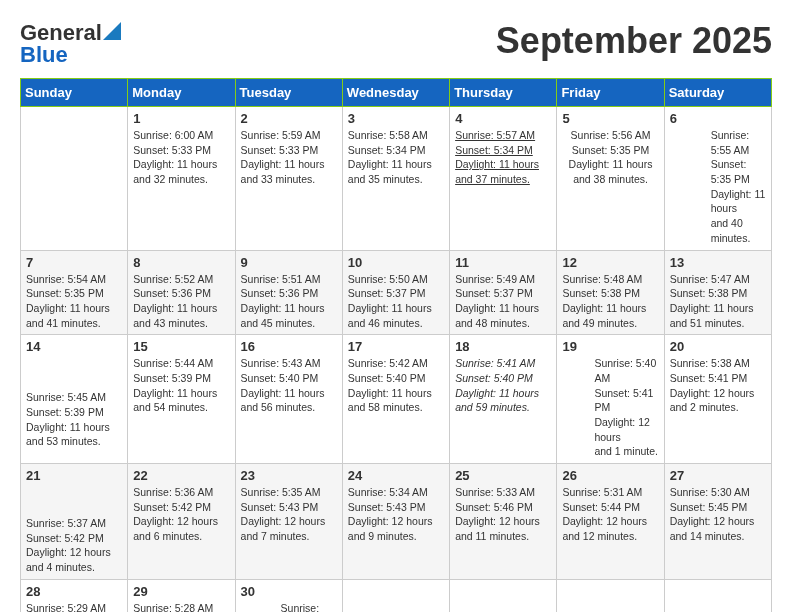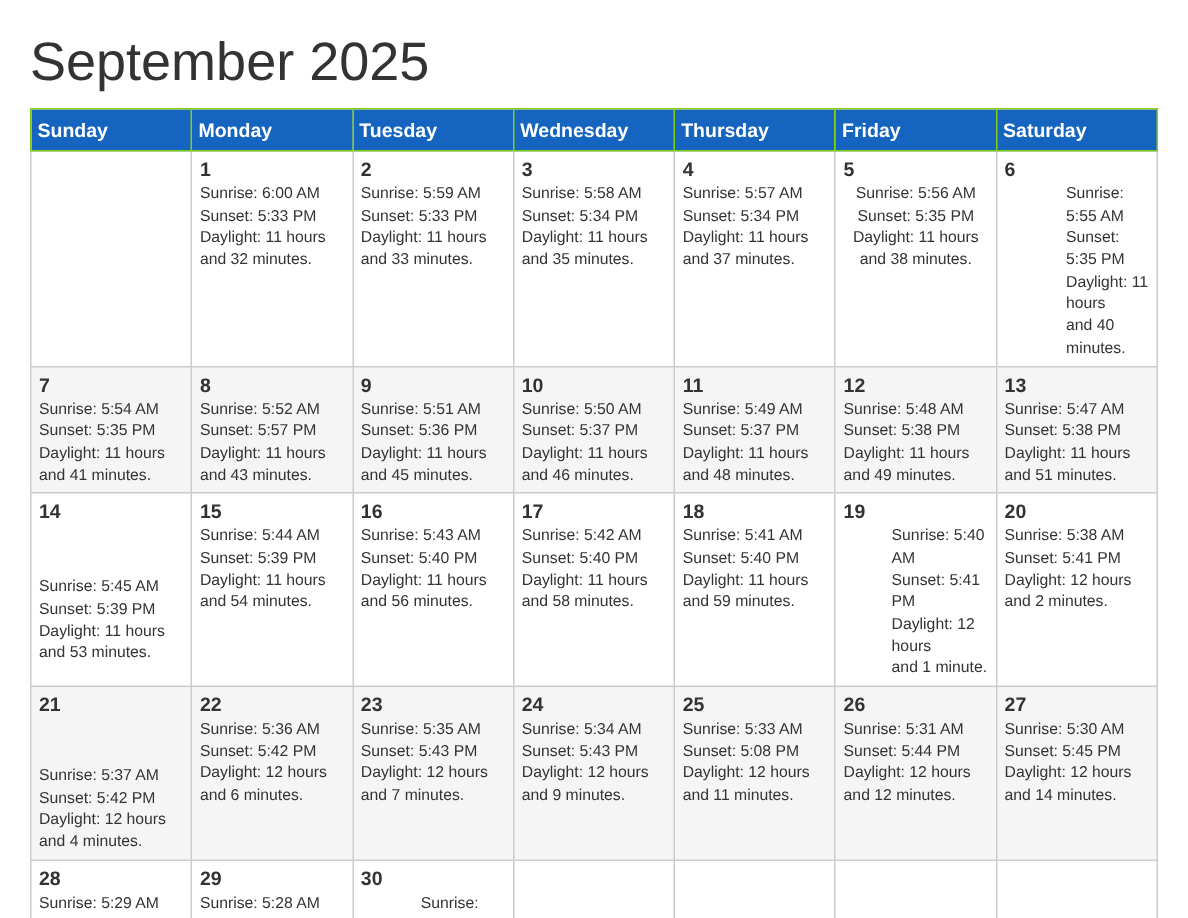--- a/index.html
+++ b/index.html
@@ -21,21 +21,21 @@
       flex-direction: column;
       align-items: flex-start;
     }
     .logo-general { color: #333; }
     .logo-blue { color: #1565c0; }
     .title-block {
       text-align: right;
     }
     .month-title {
       font-size: 36px;
-      font-weight: normal;
+      font-weight: bold;
       color: #333;
     }
     .location-title {
       font-size: 16px;
       color: #555;
     }
     .calendar {
       width: 100%;
       border-collapse: collapse;
       font-size: 11px;
@@ -72,20 +72,29 @@
       background: #f9f9f9;
     }
     tr:nth-child(odd) td { background: #fff; }
     tr:nth-child(even) td { background: #f5f5f5; }
     .calendar thead tr th { background: #1565c0; }
   </style>
 </head>
 <body>
 
 <div class="header">
+  <div class="logo">
+    <div style="display:flex;align-items:center;">
+      <span class="logo-general" style="font-size:22px;font-weight:bold;color:#333;">General</span>
+      <svg width="18" height="18" viewBox="0 0 18 18" style="margin-left:1px;margin-top:-4px;">
+        <polygon points="0,18 18,0 18,18" fill="#1a7abf"></polygon>
+      </svg>
+    </div>
+    <span class="logo-blue" style="font-size:22px;font-weight:bold;color:#1565c0;margin-top:-4px;">Blue</span>
+  </div>
   <div class="title-block">
     <div class="month-title">September 2025</div>
   </div>
 </div>
 
 <table class="calendar">
   <thead>
     <tr>
     <th>Sunday</th>
         <th>Monday</th>
@@ -115,21 +124,21 @@
         </td>
         <td>
           <span class="day-number">3</span>
           <div class="day-info" style="white-space: pre-line;">Sunrise: 5:58 AM
 Sunset: 5:34 PM
 Daylight: 11 hours
 and 35 minutes.</div>
         </td>
         <td>
           <span class="day-number">4</span>
-          <div class="day-info" style="white-space: pre-line;">Sunrise: 5:57 AM
+          <div class="day-info" style="white-space: pre-line; text-decoration: underline;">Sunrise: 5:57 AM
 Sunset: 5:34 PM
 Daylight: 11 hours
 and 37 minutes.</div>
         </td>
         <td>
           <span class="day-number">5</span>
           <div class="day-info" style="white-space: pre-line; text-align: center;">Sunrise: 5:56 AM
 Sunset: 5:35 PM
 Daylight: 11 hours
 and 38 minutes.</div>
@@ -146,21 +155,21 @@
         <td>
           <span class="day-number">7</span>
           <div class="day-info" style="white-space: pre-line;">Sunrise: 5:54 AM
 Sunset: 5:35 PM
 Daylight: 11 hours
 and 41 minutes.</div>
         </td>
         <td>
           <span class="day-number">8</span>
           <div class="day-info" style="white-space: pre-line;">Sunrise: 5:52 AM
-Sunset: 5:57 PM
+Sunset: 5:36 PM
 Daylight: 11 hours
 and 43 minutes.</div>
         </td>
         <td>
           <span class="day-number">9</span>
           <div class="day-info" style="white-space: pre-line;">Sunrise: 5:51 AM
 Sunset: 5:36 PM
 Daylight: 11 hours
 and 45 minutes.</div>
         </td>
@@ -217,21 +226,21 @@
         </td>
         <td>
           <span class="day-number">17</span>
           <div class="day-info" style="white-space: pre-line;">Sunrise: 5:42 AM
 Sunset: 5:40 PM
 Daylight: 11 hours
 and 58 minutes.</div>
         </td>
         <td>
           <span class="day-number">18</span>
-          <div class="day-info" style="white-space: pre-line;">Sunrise: 5:41 AM
+          <div class="day-info" style="white-space: pre-line; font-style: italic;">Sunrise: 5:41 AM
 Sunset: 5:40 PM
 Daylight: 11 hours
 and 59 minutes.</div>
         </td>
         <td>
           <span class="day-number">19</span>
           <div class="day-info" style="white-space: pre-line; margin-left: 32px;">Sunrise: 5:40 AM
 Sunset: 5:41 PM
 Daylight: 12 hours
 and 1 minute.</div>
@@ -269,21 +278,21 @@
         <td>
           <span class="day-number">24</span>
           <div class="day-info" style="white-space: pre-line;">Sunrise: 5:34 AM
 Sunset: 5:43 PM
 Daylight: 12 hours
 and 9 minutes.</div>
         </td>
         <td>
           <span class="day-number">25</span>
           <div class="day-info" style="white-space: pre-line;">Sunrise: 5:33 AM
-Sunset: 5:08 PM
+Sunset: 5:46 PM
 Daylight: 12 hours
 and 11 minutes.</div>
         </td>
         <td>
           <span class="day-number">26</span>
           <div class="day-info" style="white-space: pre-line;">Sunrise: 5:31 AM
 Sunset: 5:44 PM
 Daylight: 12 hours
 and 12 minutes.</div>
         </td>

